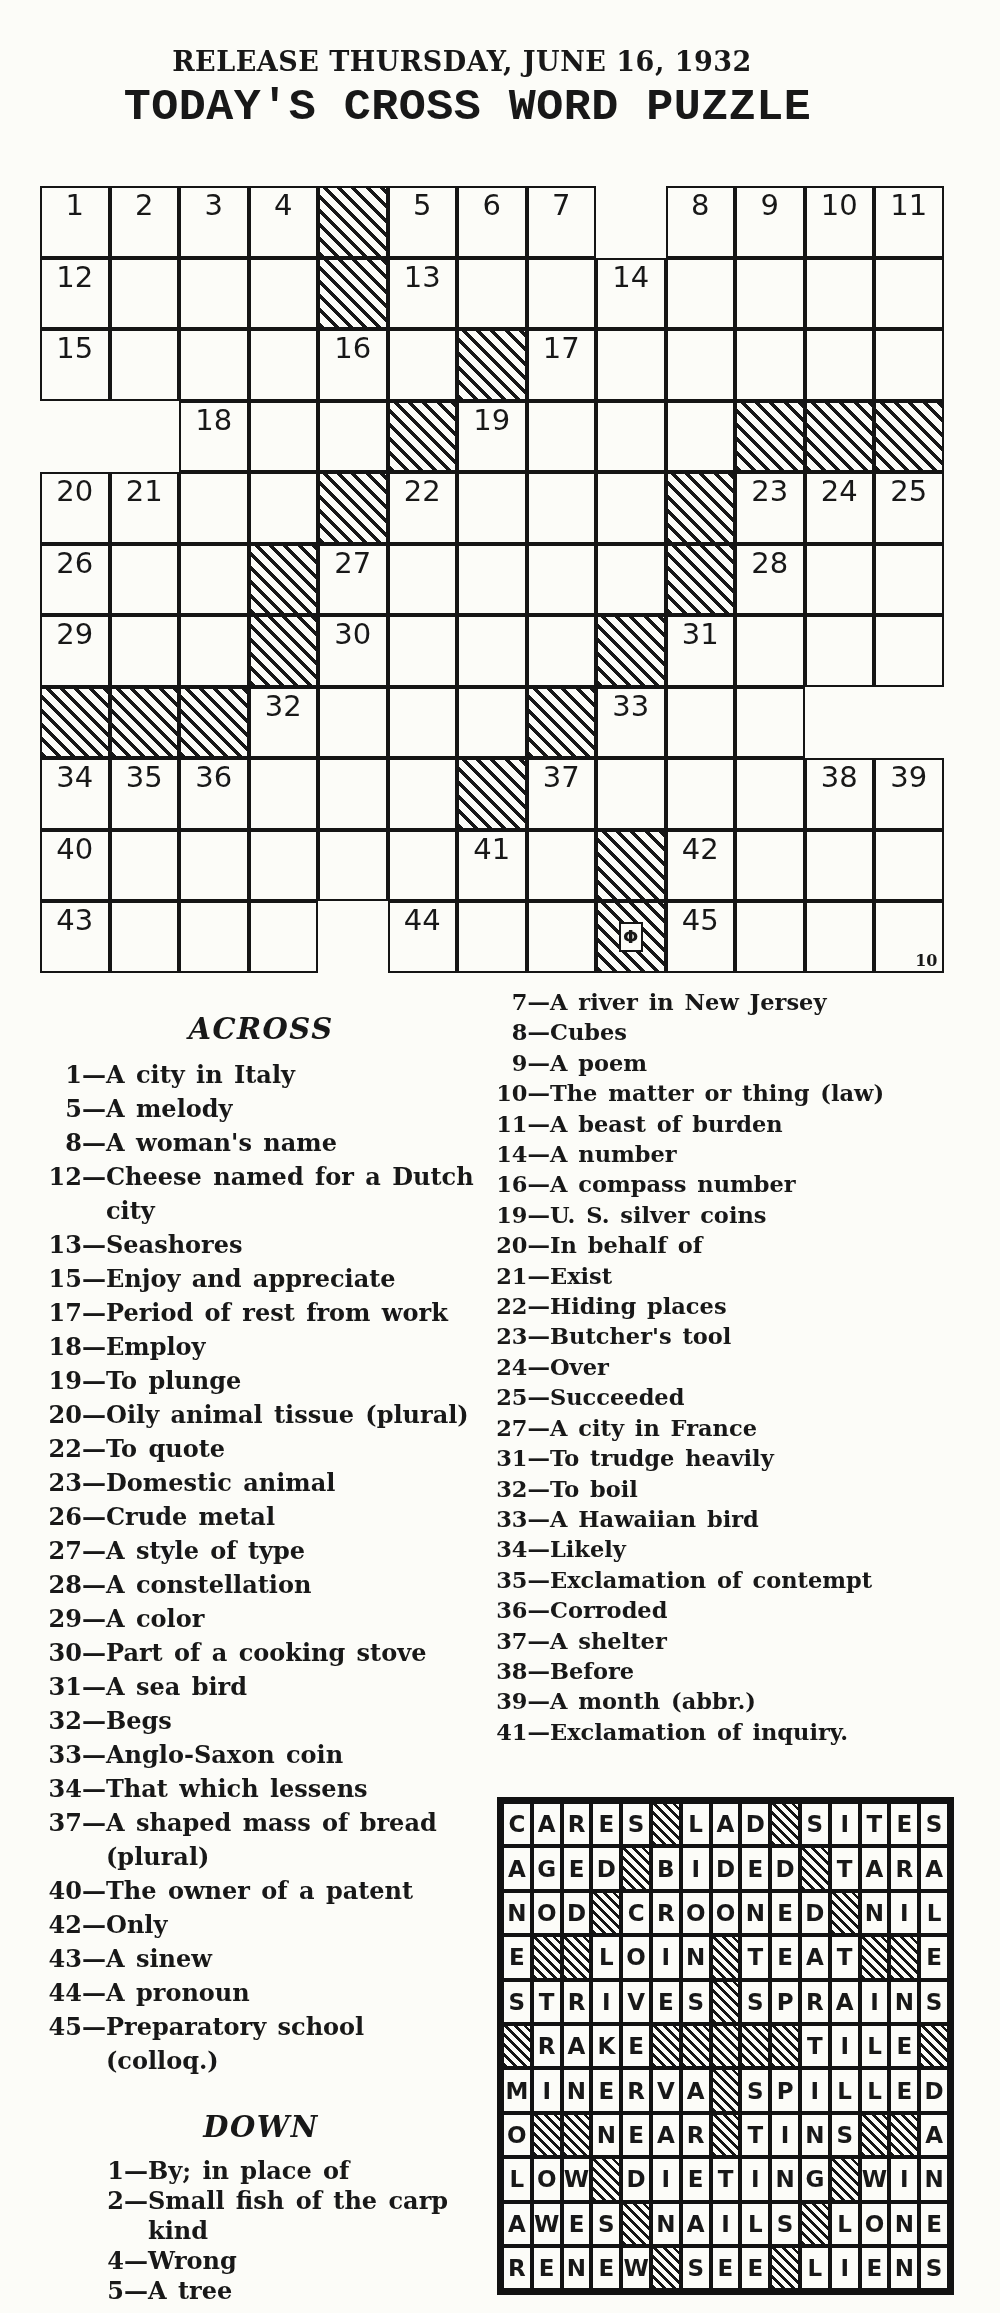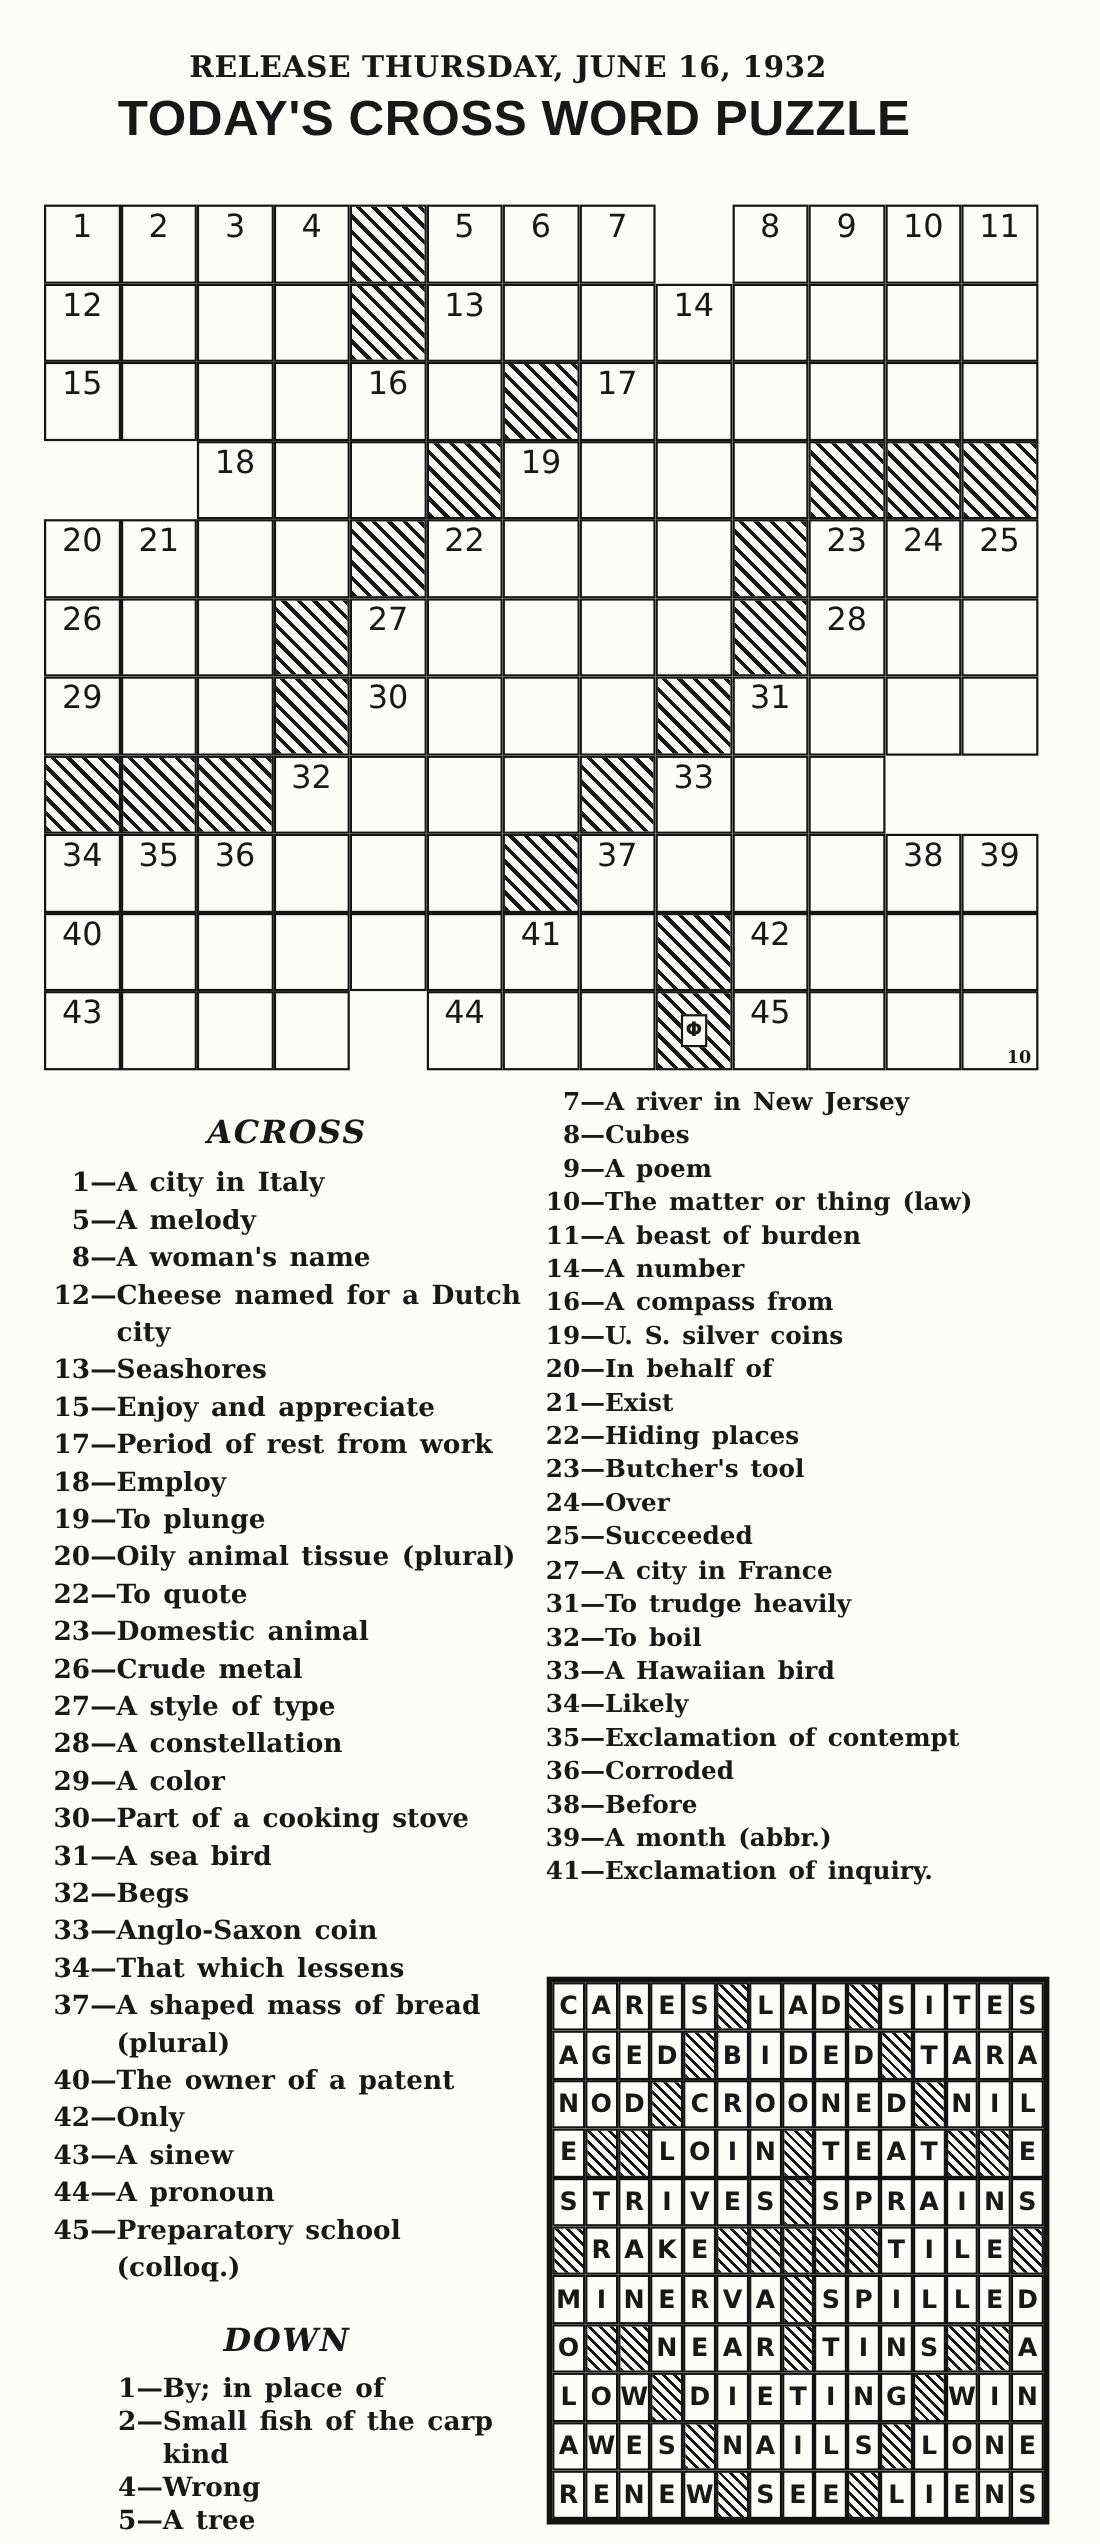--- a/index.html
+++ b/index.html
@@ -8,21 +8,21 @@
     background:#fcfcf8;color:#181818;
     font-family:"DejaVu Serif",serif;
   }
   .release{
     position:absolute;top:46px;left:0;width:924px;text-align:center;
     font-size:27px;font-weight:bold;letter-spacing:.5px;
   }
   .title{
     position:absolute;top:82px;left:0;width:935px;margin:0;text-align:center;
     font-size:45px;font-weight:bold;letter-spacing:.5px;
-    font-family:Liberation Sans, sans-serif;
+    font-family:Liberation Mono, monospace;
   }
 
   
   .pgrid{
     position:absolute;left:40px;top:186px;
     display:grid;grid-template-columns:repeat(13,69.5px);grid-auto-rows:71.5px;
   }
   .cell{
     border:2.5px solid #151515;box-sizing:border-box;position:relative;
     background:#fcfcf8;
@@ -366,35 +366,36 @@
 </div>
 
 <div class="col-right">
   <div id="down-right-list">
       <div class="clue"><span class="cnum">7—</span><span class="ctext">A river in New Jersey</span></div>
       <div class="clue"><span class="cnum">8—</span><span class="ctext">Cubes</span></div>
       <div class="clue"><span class="cnum">9—</span><span class="ctext">A poem</span></div>
       <div class="clue"><span class="cnum">10—</span><span class="ctext">The matter or thing (law)</span></div>
       <div class="clue"><span class="cnum">11—</span><span class="ctext">A beast of burden</span></div>
       <div class="clue"><span class="cnum">14—</span><span class="ctext">A number</span></div>
-      <div class="clue"><span class="cnum">16—</span><span class="ctext">A compass from</span></div>
+      <div class="clue"><span class="cnum">16—</span><span class="ctext">A compass number</span></div>
       <div class="clue"><span class="cnum">19—</span><span class="ctext">U. S. silver coins</span></div>
       <div class="clue"><span class="cnum">20—</span><span class="ctext">In behalf of</span></div>
       <div class="clue"><span class="cnum">21—</span><span class="ctext">Exist</span></div>
       <div class="clue"><span class="cnum">22—</span><span class="ctext">Hiding places</span></div>
       <div class="clue"><span class="cnum">23—</span><span class="ctext">Butcher's tool</span></div>
       <div class="clue"><span class="cnum">24—</span><span class="ctext">Over</span></div>
       <div class="clue"><span class="cnum">25—</span><span class="ctext">Succeeded</span></div>
       <div class="clue"><span class="cnum">27—</span><span class="ctext">A city in France</span></div>
       <div class="clue"><span class="cnum">31—</span><span class="ctext">To trudge heavily</span></div>
       <div class="clue"><span class="cnum">32—</span><span class="ctext">To boil</span></div>
       <div class="clue"><span class="cnum">33—</span><span class="ctext">A Hawaiian bird</span></div>
       <div class="clue"><span class="cnum">34—</span><span class="ctext">Likely</span></div>
       <div class="clue"><span class="cnum">35—</span><span class="ctext">Exclamation of contempt</span></div>
       <div class="clue"><span class="cnum">36—</span><span class="ctext">Corroded</span></div>
+      <div class="clue"><span class="cnum">37—</span><span class="ctext">A shelter</span></div>
       <div class="clue"><span class="cnum">38—</span><span class="ctext">Before</span></div>
       <div class="clue"><span class="cnum">39—</span><span class="ctext">A month (abbr.)</span></div>
       <div class="clue"><span class="cnum">41—</span><span class="ctext">Exclamation of inquiry.</span></div>
     </div>
 </div>
 
 <div id="solution-grid" class="sgrid">
     <div class="scell">C</div>
     <div class="scell">A</div>
     <div class="scell">R</div>

